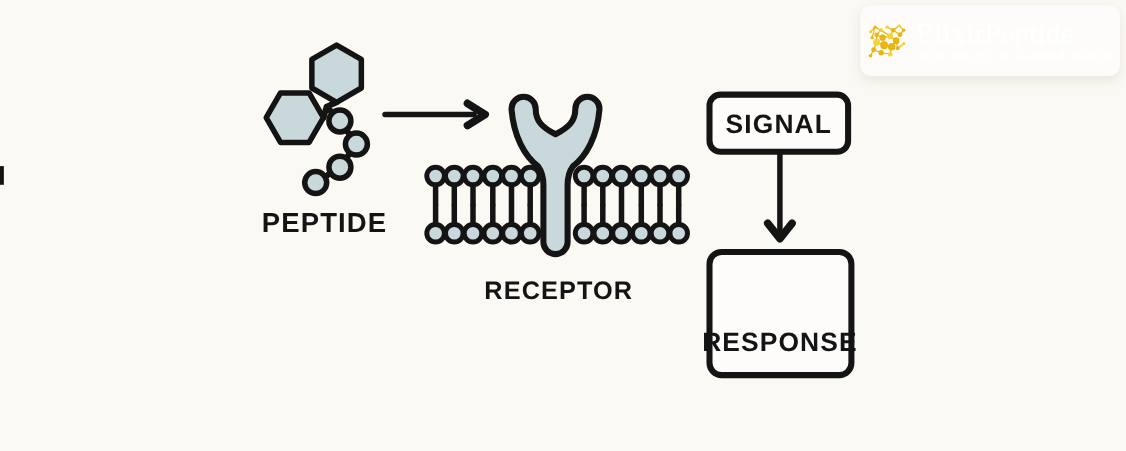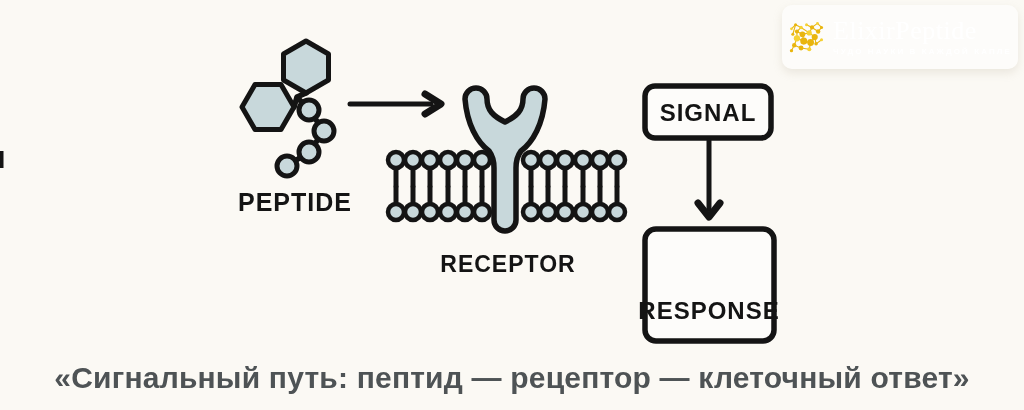--- a/index.html
+++ b/index.html
@@ -209,14 +209,13 @@
           <circle cx="8" cy="50" r="2.4" fill="var(--yellow)"></circle>
       </g>
     </svg>
     <div class="logo-text">
       <span class="brand">ElixirPeptide</span>
       <span class="tagline">ЧУДО НАУКИ В КАЖДОЙ КАПЛЕ</span>
     </div>
   </div>
 
   
-  <div class="caption">«Сигнальный путь: пептид — рецептор — клеточный ответ»</div>
 </div>
 
 </body></html>

